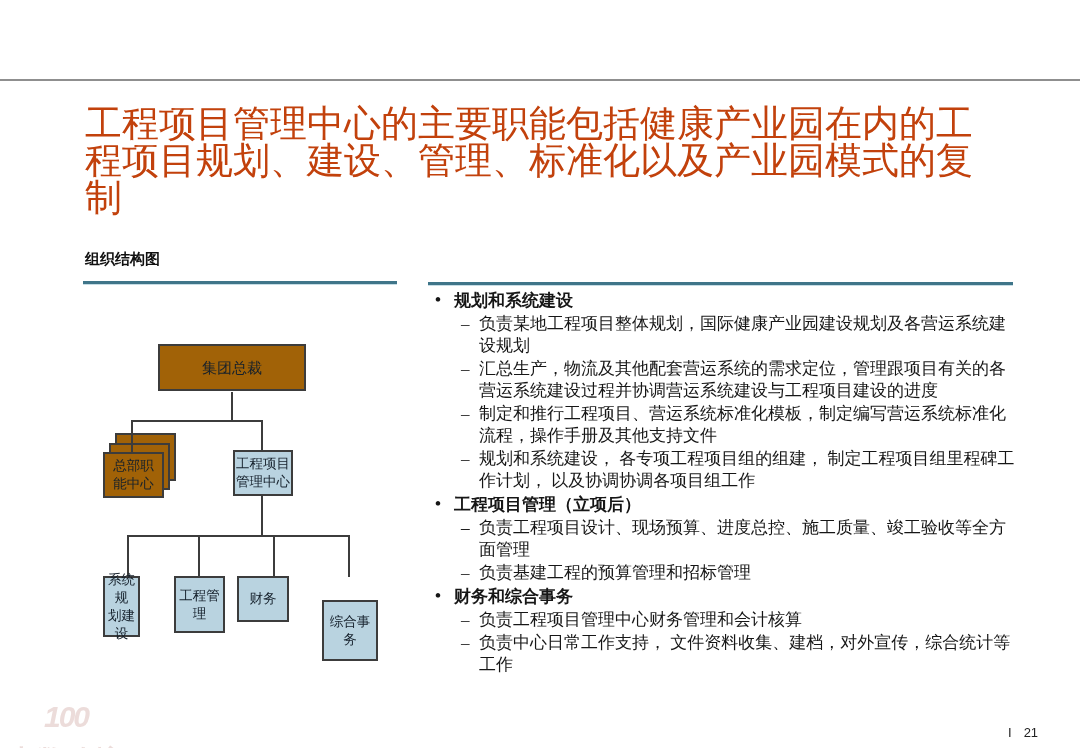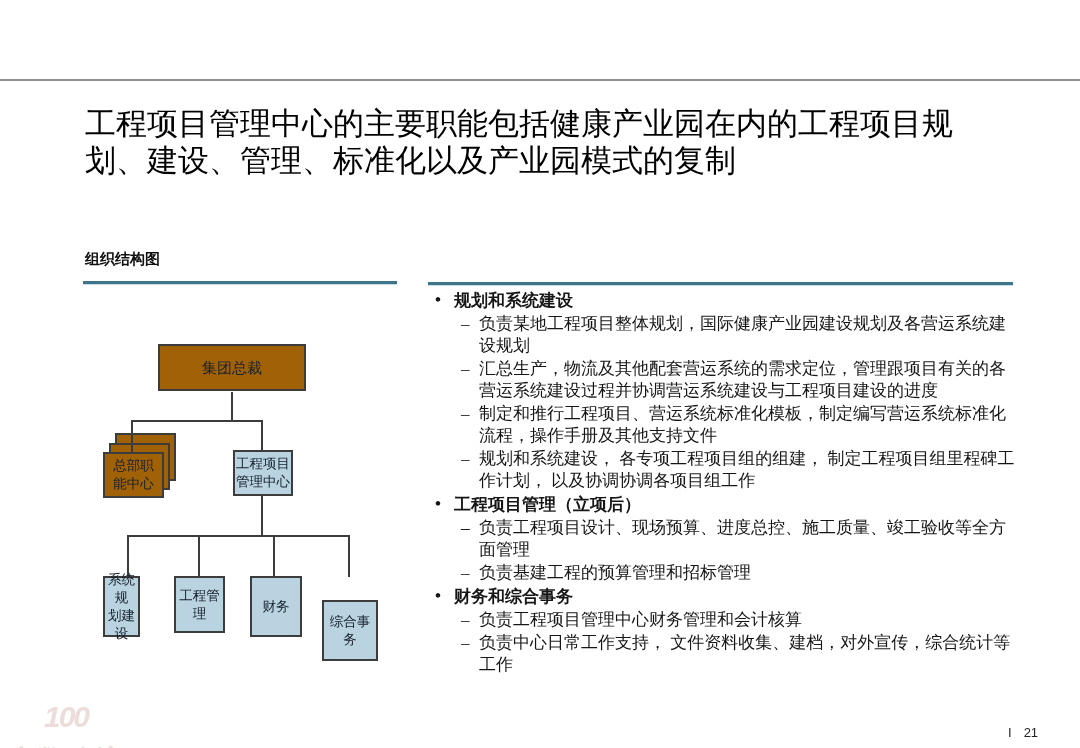--- a/index.html
+++ b/index.html
@@ -4,21 +4,21 @@
 <style>
   html,body { margin:0; padding:0; background:#ffffff; }
   .slide {
     position:relative; width:1080px; height:748px; background:#ffffff;
     font-family:"Liberation Serif","DejaVu Serif",serif; overflow:hidden;
   }
   .top-rule { position:absolute; left:0; top:79px; width:1080px; height:2px; background:#8f8f8f; }
 
   .title {
     position:absolute; left:85px; top:105px; width:910px;
-    font-size:31px; line-height:37px; color:#000000; font-weight:400;
+    font-size:37px; line-height:37px; color:#c2410c; font-weight:400;
   }
 
   .section-label {
     position:absolute; left:85px; top:250px;
     font-family:"Liberation Sans","DejaVu Sans",sans-serif;
     font-size:15px; font-weight:700; color:#101010;
   }
   .rule-left  { position:absolute; left:83px;  top:281px; width:314px; height:3px; background:#3f7589; box-shadow:0 1px 0 #c6dde5; }
   .rule-right { position:absolute; left:428px; top:282px; width:585px; height:3px; background:#3f7589; box-shadow:0 1px 0 #c6dde5; }
 
@@ -98,21 +98,21 @@
     <div class="obox front" style="left:103px; top:452px; width:61px; height:46px;">总部职
 能中心</div>
 
     <div class="obox fill" style="left:233px; top:450px; width:60px; height:46px;">工程项目
 管理中心</div>
 
     <div class="obox fill" style="left:103px; top:576px; width:37px; height:61px;">系统规
 划建设</div>
     <div class="obox fill" style="left:174px; top:576px; width:51px; height:57px;">工程管
 理</div>
-    <div class="obox fill" style="left:250px; top:576px; width:52px; height:61px;">财务</div>
+    <div class="obox fill" style="left:237px; top:576px; width:52px; height:46px;">财务</div>
     <div class="obox fill" style="left:322px; top:600px; width:56px; height:61px;">综合事
 务</div>
   </div>
 
   <div class="functions">
       <div class="fn-heading"><span class="bullet">•</span><span>规划和系统建设</span></div>
       <div class="fn-item"><span class="dash">–</span><span>负责某地工程项目整体规划，国际健康产业园建设规划及各营运系统建设规划</span></div>
       <div class="fn-item"><span class="dash">–</span><span>汇总生产，物流及其他配套营运系统的需求定位，管理跟项目有关的各营运系统建设过程并协调营运系统建设与工程项目建设的进度</span></div>
       <div class="fn-item"><span class="dash">–</span><span>制定和推行工程项目、营运系统标准化模板，制定编写营运系统标准化流程，操作手册及其他支持文件</span></div>
       <div class="fn-item"><span class="dash">–</span><span>规划和系统建设， 各专项工程项目组的组建， 制定工程项目组里程碑工作计划， 以及协调协调各项目组工作</span></div>

